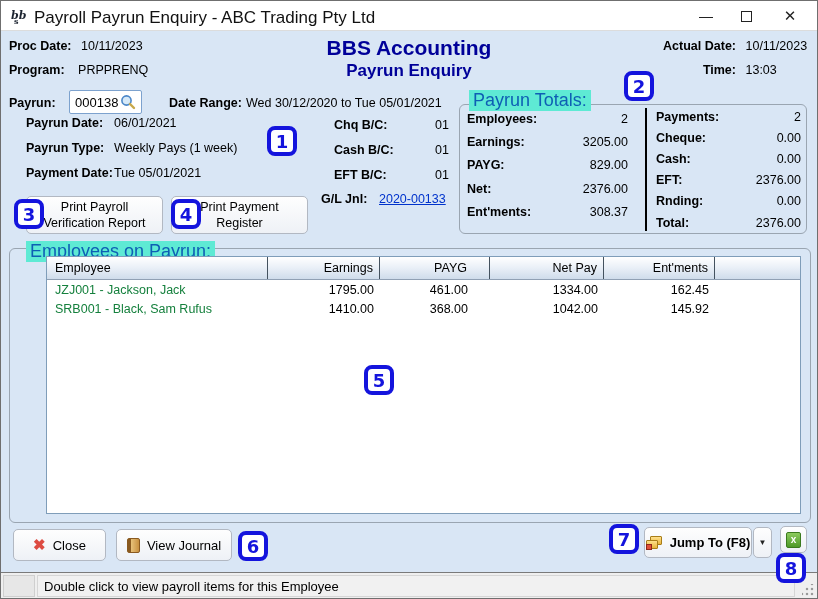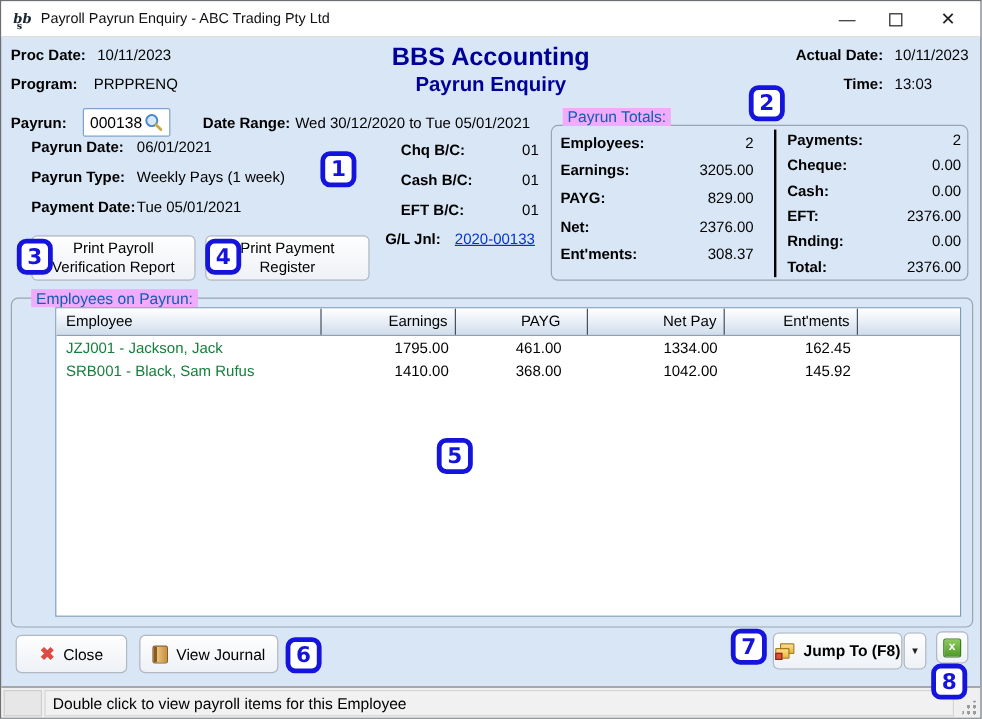--- a/index.html
+++ b/index.html
@@ -5,21 +5,21 @@
   html,body{margin:0;padding:0;background:#c0c0c0;}
   *{box-sizing:border-box;}
   .window{
     position:relative;width:818px;height:599px;background:#d9e6f5;
     border:1px solid #6f6f6f;overflow:hidden;
     font-family:"Liberation Sans","DejaVu Sans",sans-serif;font-size:12.5px;color:#000;
   }
   
   .titlebar{position:absolute;left:0;top:0;width:100%;height:30px;background:#ffffff;border-bottom:1px solid #dcdcdc;}
   .titlebar .appicon{position:absolute;left:9px;top:6px;width:18px;height:18px;}
-  .titlebar .title{position:absolute;left:33px;top:7px;font-size:12px;color:#111;white-space:nowrap;}
+  .titlebar .title{position:absolute;left:33px;top:7px;font-size:17px;color:#111;white-space:nowrap;}
   .winbtn{position:absolute;top:0;height:30px;display:flex;align-items:center;justify-content:center;color:#222;}
   .btn-min{left:690px;width:30px;font-size:14px;}
   .btn-max{left:730px;width:30px;}
   .btn-max .maxbox{width:11px;height:11px;border:1.5px solid #222;display:block;}
   .btn-close{left:772px;width:34px;font-size:15px;}
   
   .lblrow{position:absolute;white-space:nowrap;}
   .b{font-weight:bold;}
   .center-title1{position:absolute;left:0;right:0;top:35px;text-align:center;font-size:21px;font-weight:bold;color:#000099;}
   .center-title2{position:absolute;left:0;right:0;top:60px;text-align:center;font-size:17px;font-weight:bold;color:#000099;}
@@ -33,21 +33,21 @@
   .mag{position:absolute;left:119px;top:93px;width:16px;height:16px;}
   .gl-link{color:#0033cc;text-decoration:underline;cursor:pointer;}
   .printbtn{
     position:absolute;width:137px;height:38px;border:1px solid #b2b8c2;border-radius:5px;
     background:linear-gradient(180deg,#fefefe,#eef1f6);display:flex;flex-direction:column;
     align-items:center;justify-content:center;font-size:12.5px;line-height:1.3;cursor:pointer;
     font-family:"Liberation Sans",sans-serif;color:#000;
   }
   
   .groupbox{position:absolute;border:1px solid #9aa5b1;border-radius:6px;}
-  .legend{position:absolute;background:#f0abfc;padding:0 4px;color:#0e5fb4;font-size:13px;white-space:nowrap;}
+  .legend{position:absolute;background:#5eead4;padding:0 4px;color:#0e5fb4;font-size:18px;white-space:nowrap;}
   .trow{display:flex;justify-content:space-between;align-items:center;}
   .tot-left{position:absolute;left:466px;top:106px;width:161px;}
   .tot-left .trow{height:23.4px;}
   .tot-right{position:absolute;left:655px;top:105px;width:145px;}
   .tot-right .trow{height:21.2px;}
   .tot-div{position:absolute;left:644px;top:107px;width:2px;height:123px;background:#000;}
   
   .list{position:absolute;left:45px;top:255px;width:755px;height:258px;background:#fff;border:1px solid #7f9db9;overflow:hidden;}
   .thead{display:flex;height:23px;background:linear-gradient(180deg,#ffffff 0%,#e9eff7 50%,#cfdceb 100%);border-bottom:1px solid #90a0b4;align-items:center;}
   .thead .cell{border-right:1px solid #44525f;height:100%;display:flex;align-items:center;}

